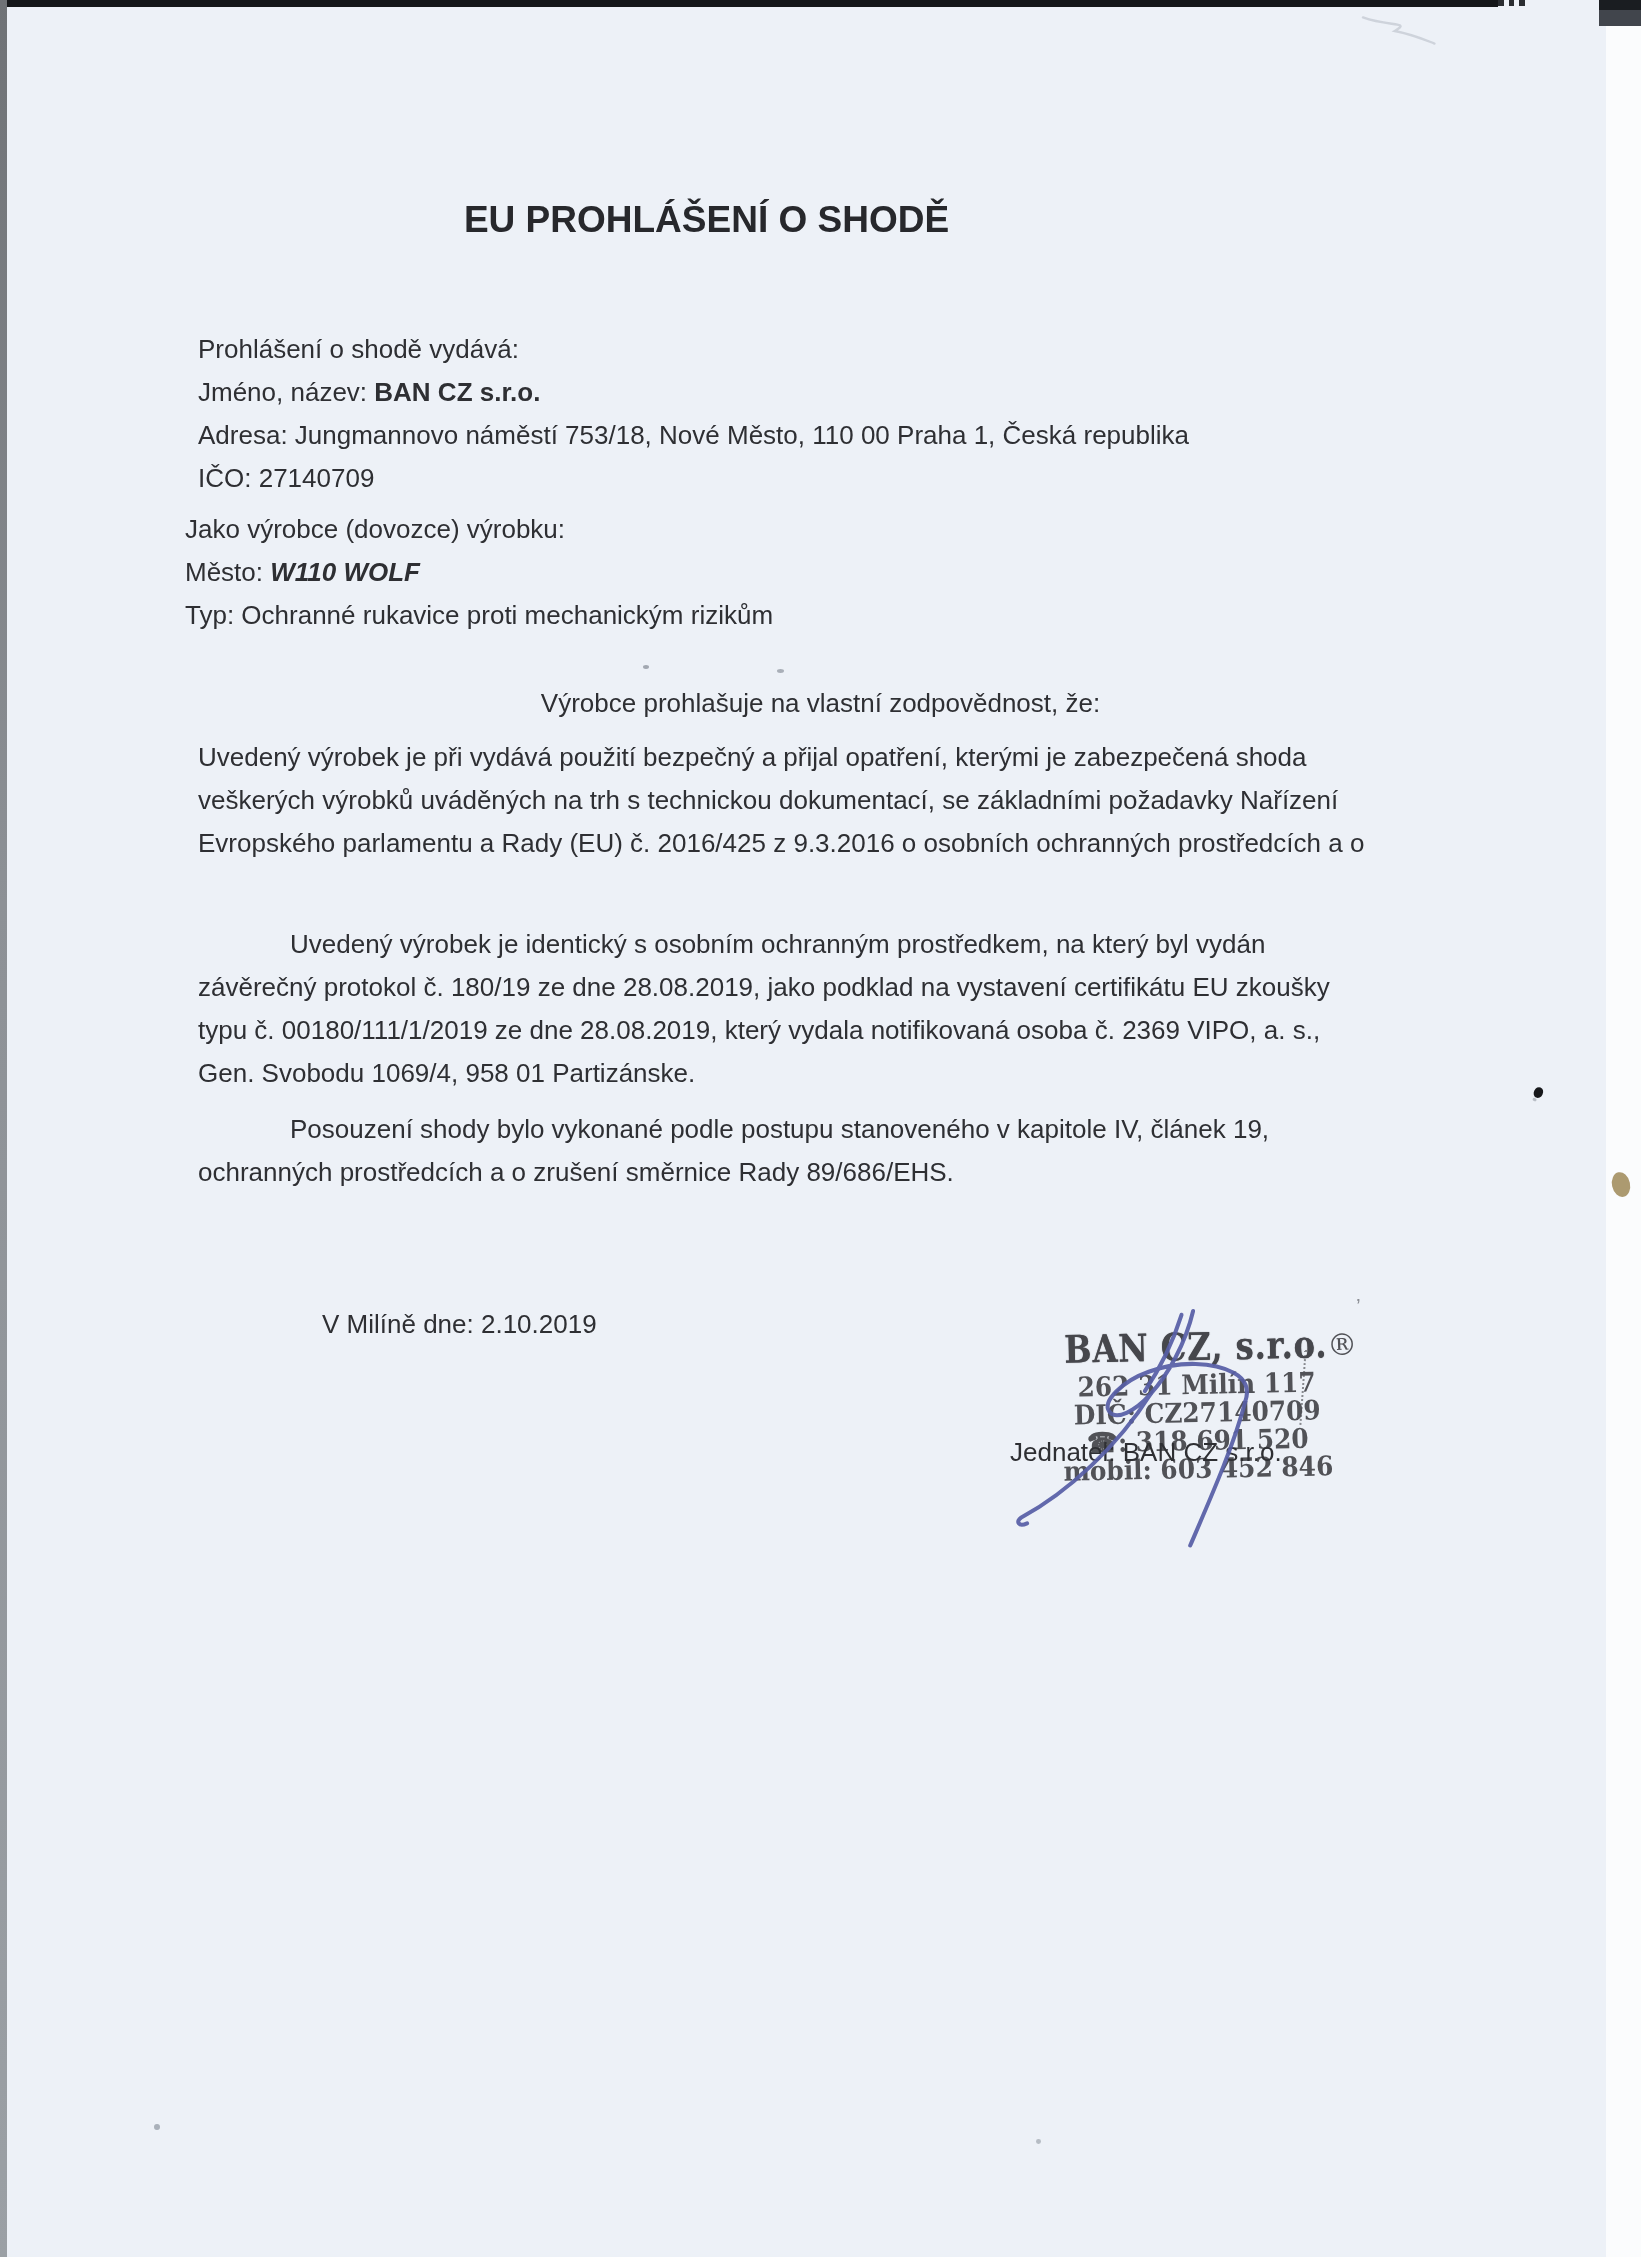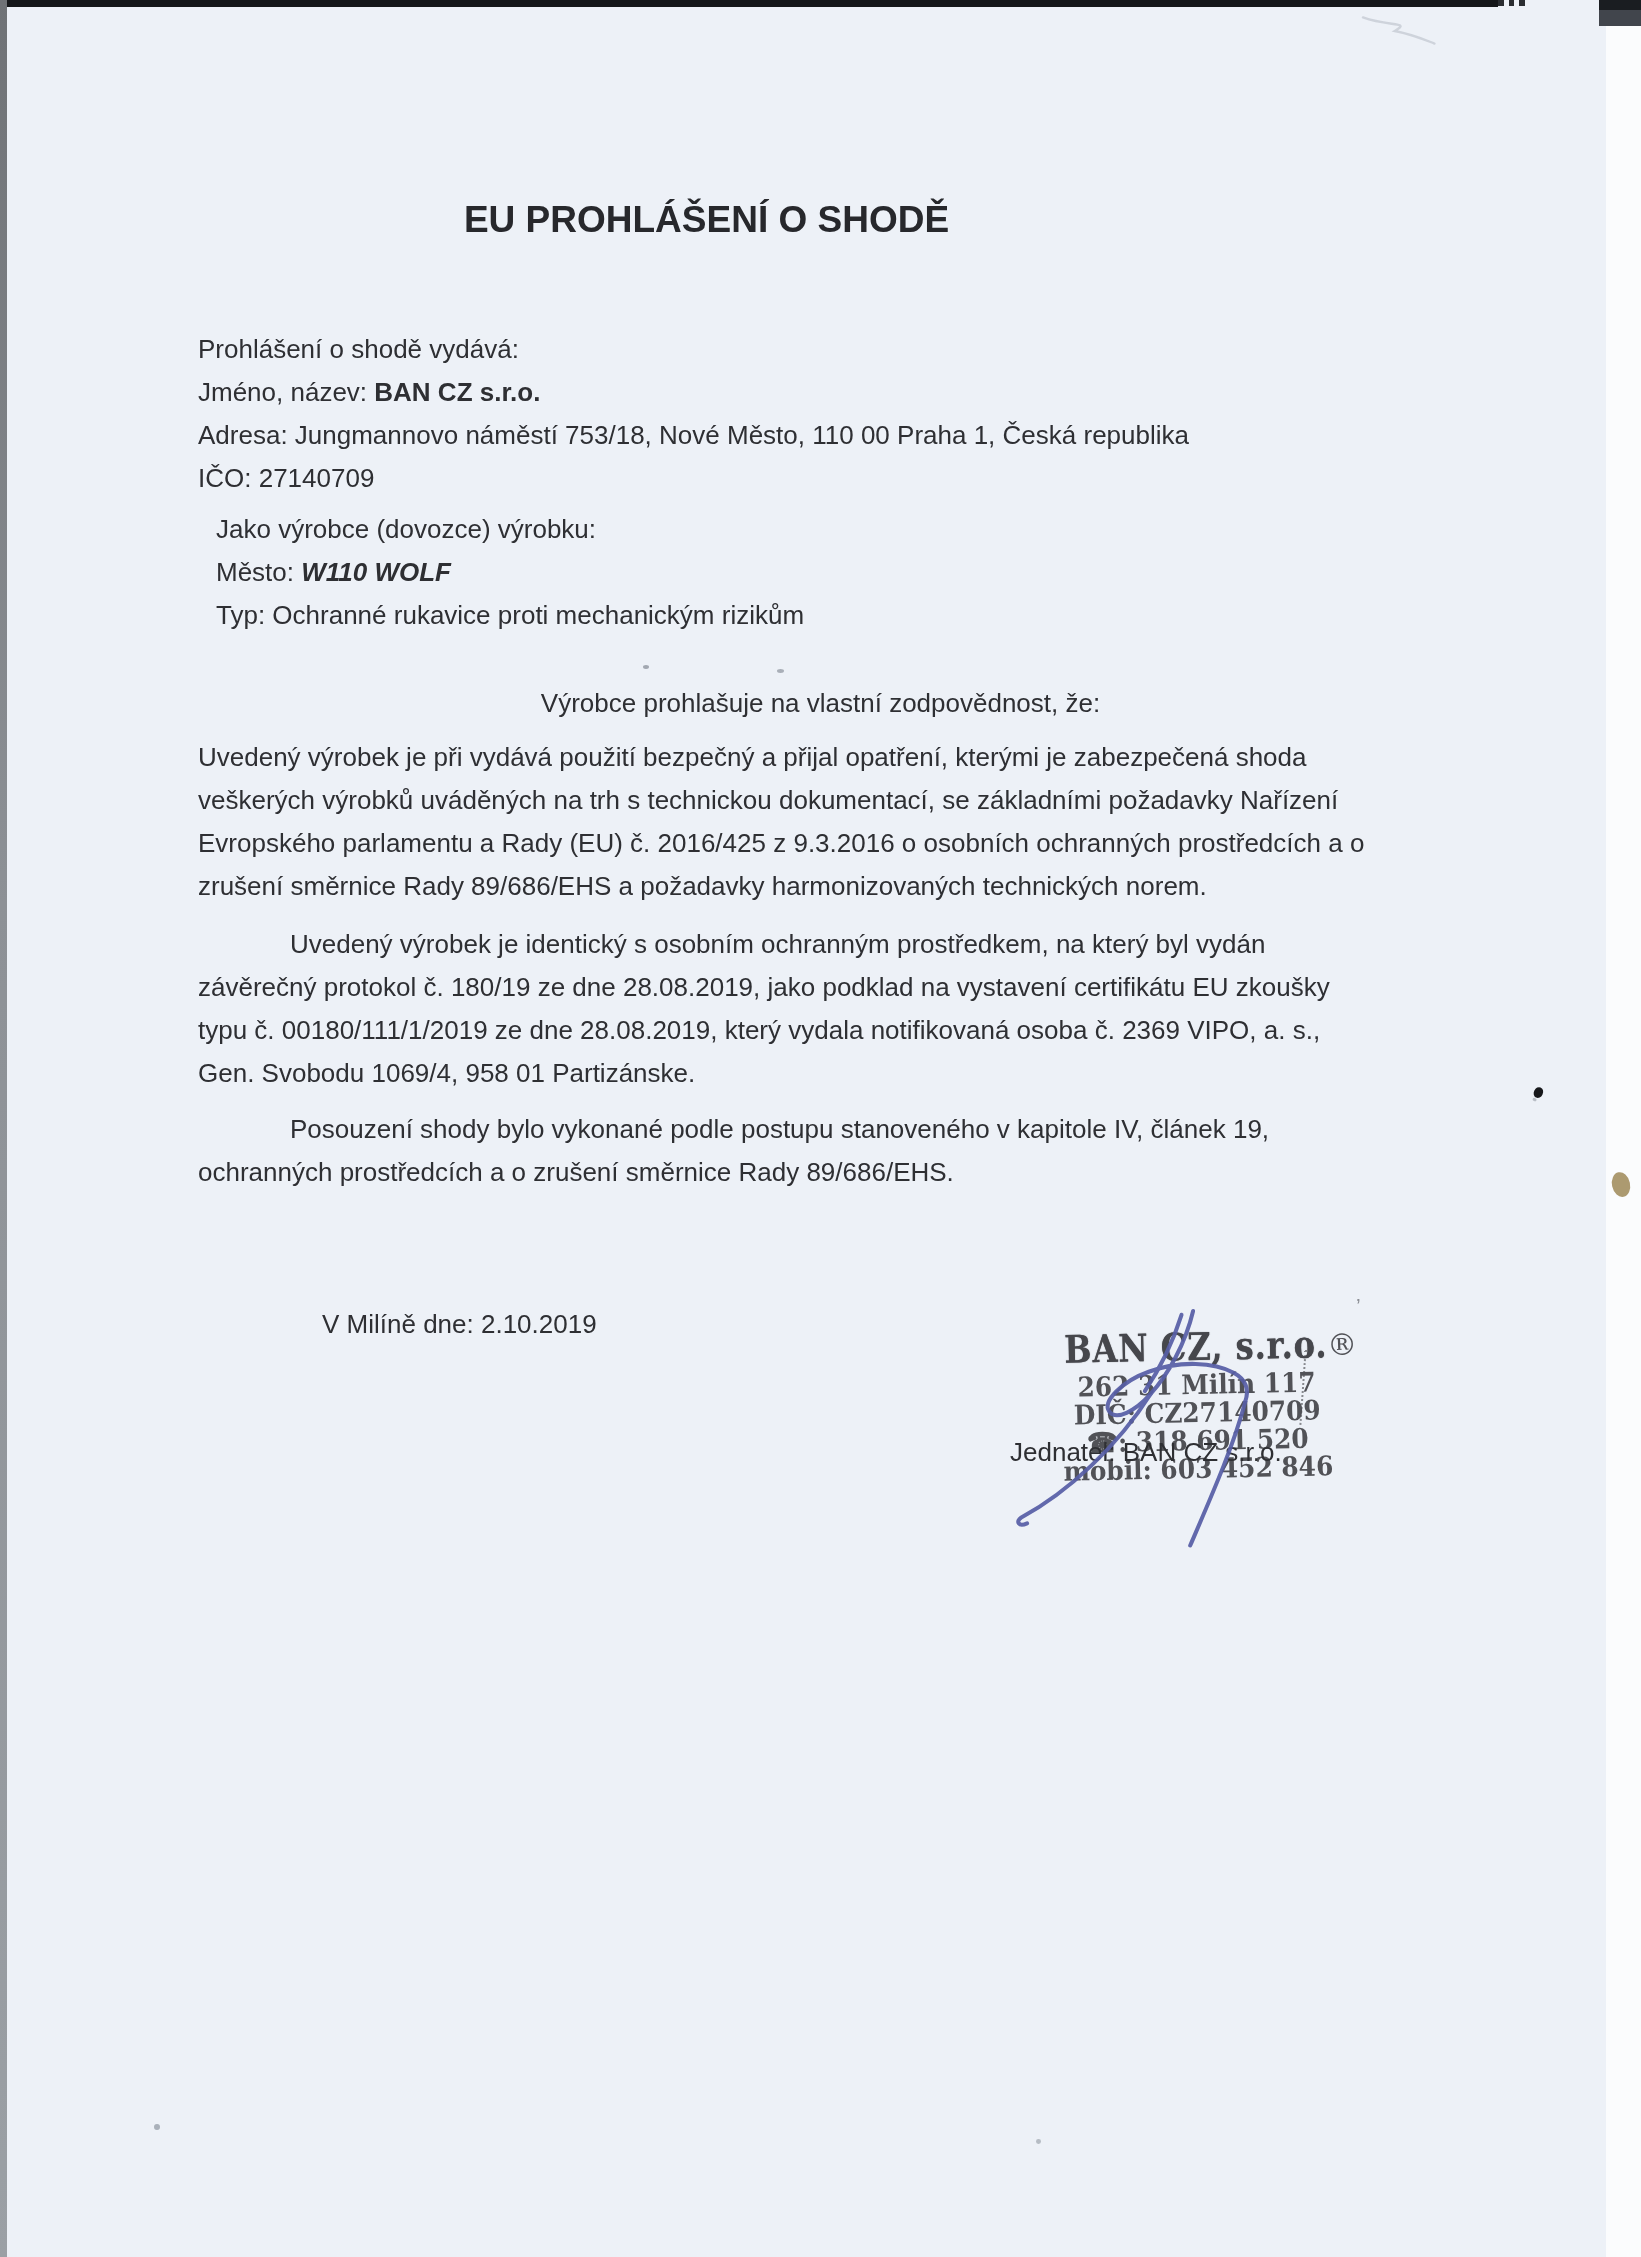--- a/index.html
+++ b/index.html
@@ -30,21 +30,21 @@
   .scratch-dotted{position:absolute;left:1302px;top:1350px;height:75px;width:0;
     border-left:2.9px dotted #6e7075;transform:rotate(4deg);opacity:.8;}
   .scratch-tick{position:absolute;left:1356px;top:1294px;color:#8b8e94;font-size:21px;}
   
   .doc-title{
     position:absolute;left:0;top:199px;width:1413px;text-align:center;
     font-size:37px;font-weight:700;letter-spacing:0px;color:#27282c;
   }
   .tblock{position:absolute;font-size:26px;line-height:43px;color:#2e2f33;}
   .issuer{left:198px;top:328px;width:1217px;}
-  .product{left:216px;top:508px;width:1217px;}
+  .product{left:185px;top:508px;width:1217px;}
   .heading-center{left:0;top:682px;width:1641px;text-align:center;}
   .para{width:1212px;left:198px;}
   .para1{top:736px;}
   .para2{top:923px;}
   .para3{top:1108px;}
   .indent{padding-left:92px;}
   .dateline{left:285px;top:1303px;margin-left:37px;}
   .bold{font-weight:700;}
   .boldital{font-weight:700;font-style:italic;}
   
@@ -101,21 +101,20 @@
   <div><span>Město: </span><span class="boldital">W110 WOLF</span></div>
   <div>Typ: Ochranné rukavice proti mechanickým rizikům</div>
 </div>
 
 <div class="tblock heading-center">Výrobce prohlašuje na vlastní zodpovědnost, že:</div>
 
 <div class="tblock para para1">
   <div>Uvedený výrobek je při vydává použití bezpečný a přijal opatření, kterými je zabezpečená shoda</div>
   <div>veškerých výrobků uváděných na trh s technickou dokumentací, se základními požadavky Nařízení</div>
   <div>Evropského parlamentu a Rady (EU) č. 2016/425 z 9.3.2016 o osobních ochranných prostředcích a o</div>
-  <div>zrušení směrnice Rady 89/686/EHS a požadavky harmonizovaných technických norem.</div>
 </div>
 
 <div class="tblock para para2">
   <div class="indent">Uvedený výrobek je identický s osobním ochranným prostředkem, na který byl vydán</div>
   <div>závěrečný protokol č. 180/19 ze dne 28.08.2019, jako podklad na vystavení certifikátu EU zkoušky</div>
   <div>typu č. 00180/111/1/2019 ze dne 28.08.2019, který vydala notifikovaná osoba č. 2369 VIPO, a. s.,</div>
   <div>Gen. Svobodu 1069/4, 958 01 Partizánske.</div>
 </div>
 
 <div class="tblock para para3">

